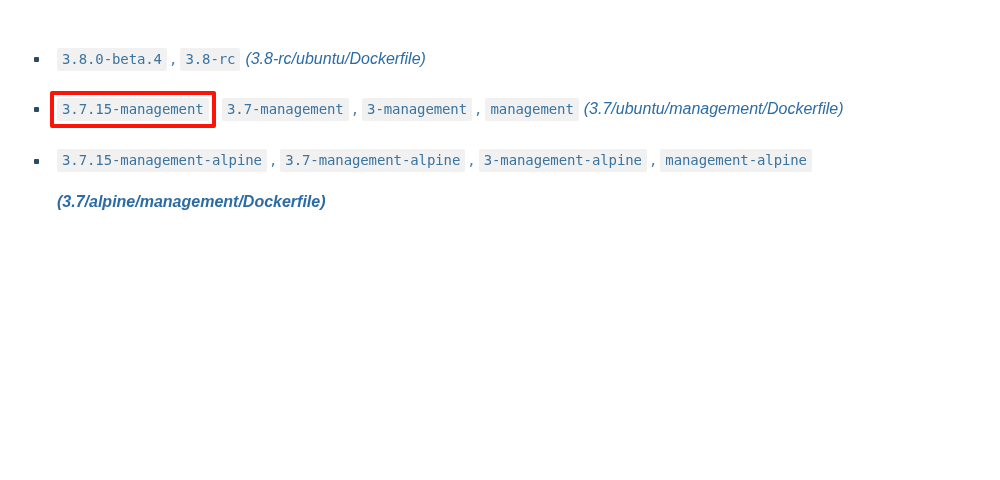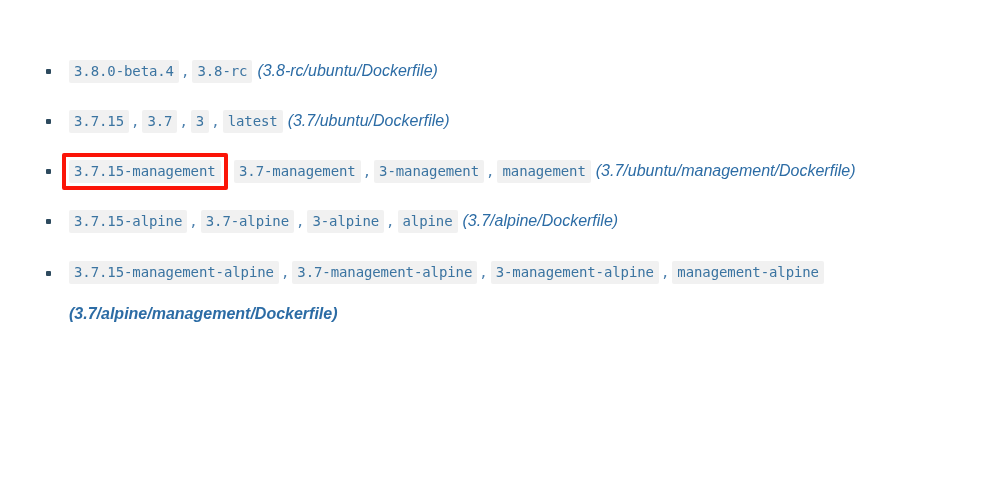--- a/index.html
+++ b/index.html
@@ -10,21 +10,21 @@
   body {
     width: 1000px;
     height: 480px;
     overflow: hidden;
     font-family: "Liberation Sans", sans-serif;
     -webkit-font-smoothing: antialiased;
   }
 
   #tag-list {
     list-style: none;
-    margin: 16px;
+    margin: 4px;
     padding: 30px 0 0 4px;
   }
 
   .tag-row {
     position: relative;
     padding-left: 49px;
     padding-right: 14px;
     margin: 0;
     min-height: 50px;
     line-height: 50px;
@@ -96,17 +96,15 @@
     border-radius: 2px;
     box-sizing: content-box;
     pointer-events: none;
   }
 </style>
 </head>
 <body>
 
 <ul id="tag-list">
     <li class="tag-row"><span class="bullet-marker"></span><span><code class="code-chip">3.8.0-beta.4</code><span class="sep">,</span><code class="code-chip">3.8-rc</code></span><span class="path-note">(3.8-rc/ubuntu/Dockerfile)</span></li>
-    <li class="tag-row"><span class="bullet-marker"></span><span><code class="code-chip">3.7.15</code><span class="sep">,</span><code class="code-chip">3.7</code><span class="sep">,</span><code class="code-chip">3</code><span class="sep">,</span><code class="code-chip">latest</code></span><span class="path-note">(3.7/ubuntu/Dockerfile)</span></li>
     <li class="tag-row highlighted"><span class="bullet-marker"></span><span><code class="code-chip">3.7.15-management</code><span class="sep">,</span><code class="code-chip">3.7-management</code><span class="sep">,</span><code class="code-chip">3-management</code><span class="sep">,</span><code class="code-chip">management</code></span><span class="path-note">(3.7/ubuntu/management/Dockerfile)</span><span class="highlight-box" style="left: 42px; top: 7px; width: 157.594px; height: 29px;"></span></li>
-    <li class="tag-row"><span class="bullet-marker"></span><span><code class="code-chip">3.7.15-alpine</code><span class="sep">,</span><code class="code-chip">3.7-alpine</code><span class="sep">,</span><code class="code-chip">3-alpine</code><span class="sep">,</span><code class="code-chip">alpine</code></span><span class="path-note">(3.7/alpine/Dockerfile)</span></li>
     <li class="tag-row wrapped"><span class="bullet-marker"></span><span><code class="code-chip">3.7.15-management-alpine</code><span class="sep">,</span><code class="code-chip">3.7-management-alpine</code><span class="sep">,</span><code class="code-chip">3-management-alpine</code><span class="sep">,</span><code class="code-chip">management-alpine</code></span><span class="path-note">(3.7/alpine/management/Dockerfile)</span></li>
   </ul>
 
 </body></html>

